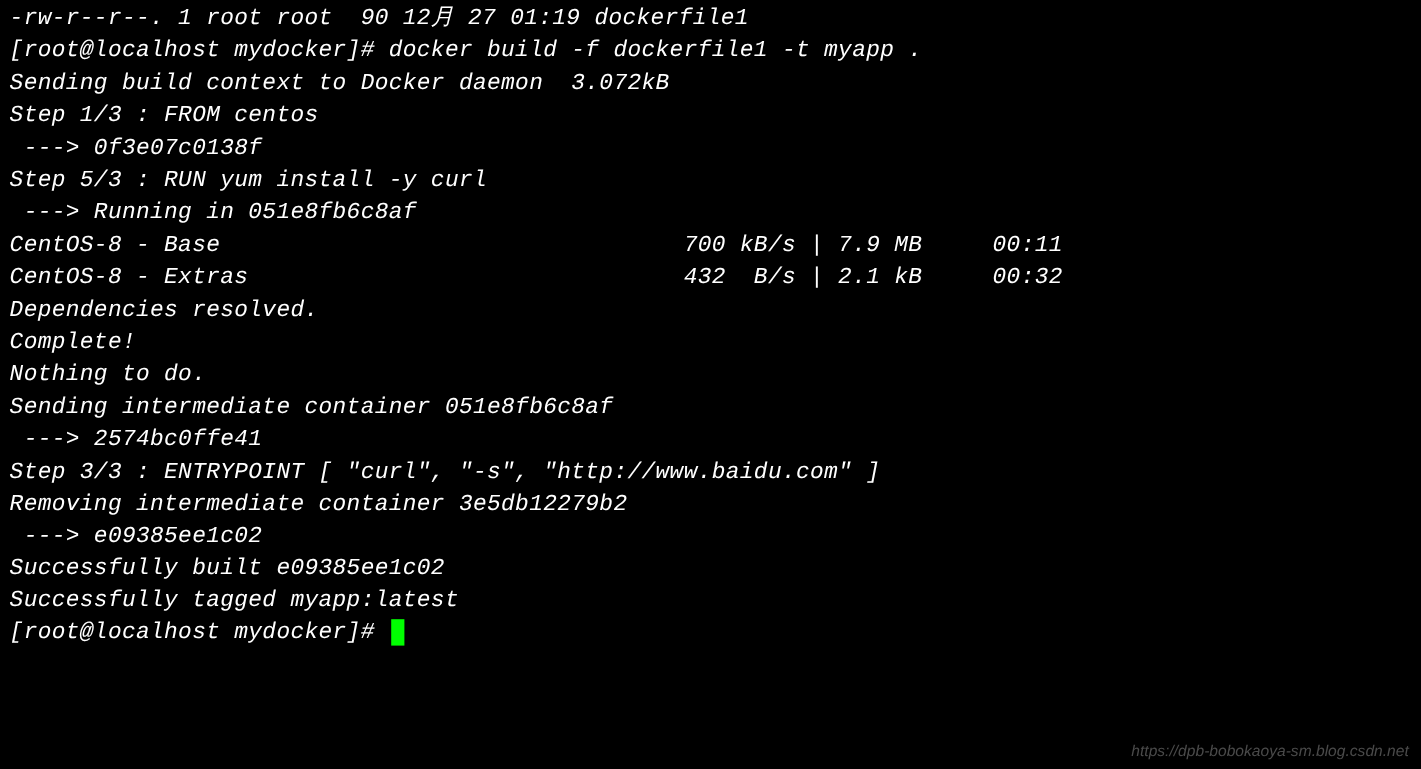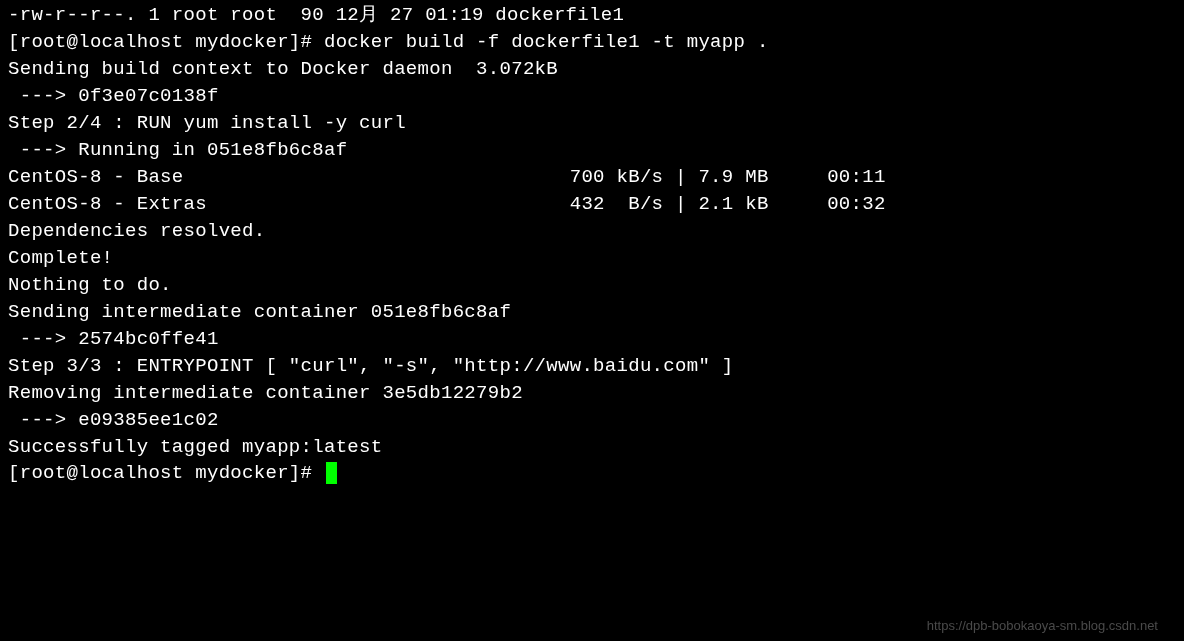--- a/index.html
+++ b/index.html
@@ -1,18 +1,19 @@
 <!DOCTYPE html>
 <html><head>
   <meta charset="utf-8">
   <style>
     * {
       margin: 0;
       padding: 0;
       box-sizing: border-box;
+      font-style: italic;
     }
     body {
       background-color: #000000;
       color: #ffffff;
       font-family: 'Courier New', monospace;
       font-size: 19px;
       line-height: 1.42;
       padding: 2px 8px;
       width: 1184px;
       height: 641px;
@@ -28,44 +29,46 @@
       display: inline-block;
       width: 11px;
       height: 22px;
       background-color: #00ff00;
       vertical-align: text-bottom;
       margin-left: 2px;
     }
     .watermark {
       position: absolute;
       bottom: 6px;
-      right: 26px;
+      right: 10px;
       color: #4a4a4a;
       font-size: 13px;
       font-family: Arial, sans-serif;
       letter-spacing: 0;
     }
   </style>
 </head>
 <body>
 
 <div>
   <span class="terminal-line">-rw-r--r--. 1 root root  90 12月 27 01:19 dockerfile1</span>
   <span class="terminal-line">[root@localhost mydocker]# docker build -f dockerfile1 -t myapp .</span>
   <span class="terminal-line">Sending build context to Docker daemon  3.072kB</span>
+  <span class="terminal-line">Step 1/3 : FROM centos</span>
   <span class="terminal-line"> ---&gt; 0f3e07c0138f</span>
-  <span class="terminal-line">Step 2/4 : RUN yum install -y curl</span>
+  <span class="terminal-line">Step 5/3 : RUN yum install -y curl</span>
   <span class="terminal-line"> ---&gt; Running in 051e8fb6c8af</span>
   <span class="terminal-line">CentOS-8 - Base                                 700 kB/s | 7.9 MB     00:11</span>
   <span class="terminal-line">CentOS-8 - Extras                               432  B/s | 2.1 kB     00:32</span>
   <span class="terminal-line">Dependencies resolved.</span>
   <span class="terminal-line">Complete!</span>
   <span class="terminal-line">Nothing to do.</span>
   <span class="terminal-line">Sending intermediate container 051e8fb6c8af</span>
   <span class="terminal-line"> ---&gt; 2574bc0ffe41</span>
   <span class="terminal-line">Step 3/3 : ENTRYPOINT [ "curl", "-s", "http://www.baidu.com" ]</span>
   <span class="terminal-line">Removing intermediate container 3e5db12279b2</span>
   <span class="terminal-line"> ---&gt; e09385ee1c02</span>
+  <span class="terminal-line">Successfully built e09385ee1c02</span>
   <span class="terminal-line">Successfully tagged myapp:latest</span>
   <span class="terminal-line"><span>[root@localhost mydocker]# </span><span class="cursor"></span></span>
 </div>
 
 <div class="watermark">https://dpb-bobokaoya-sm.blog.csdn.net</div>
 
 </body></html>

